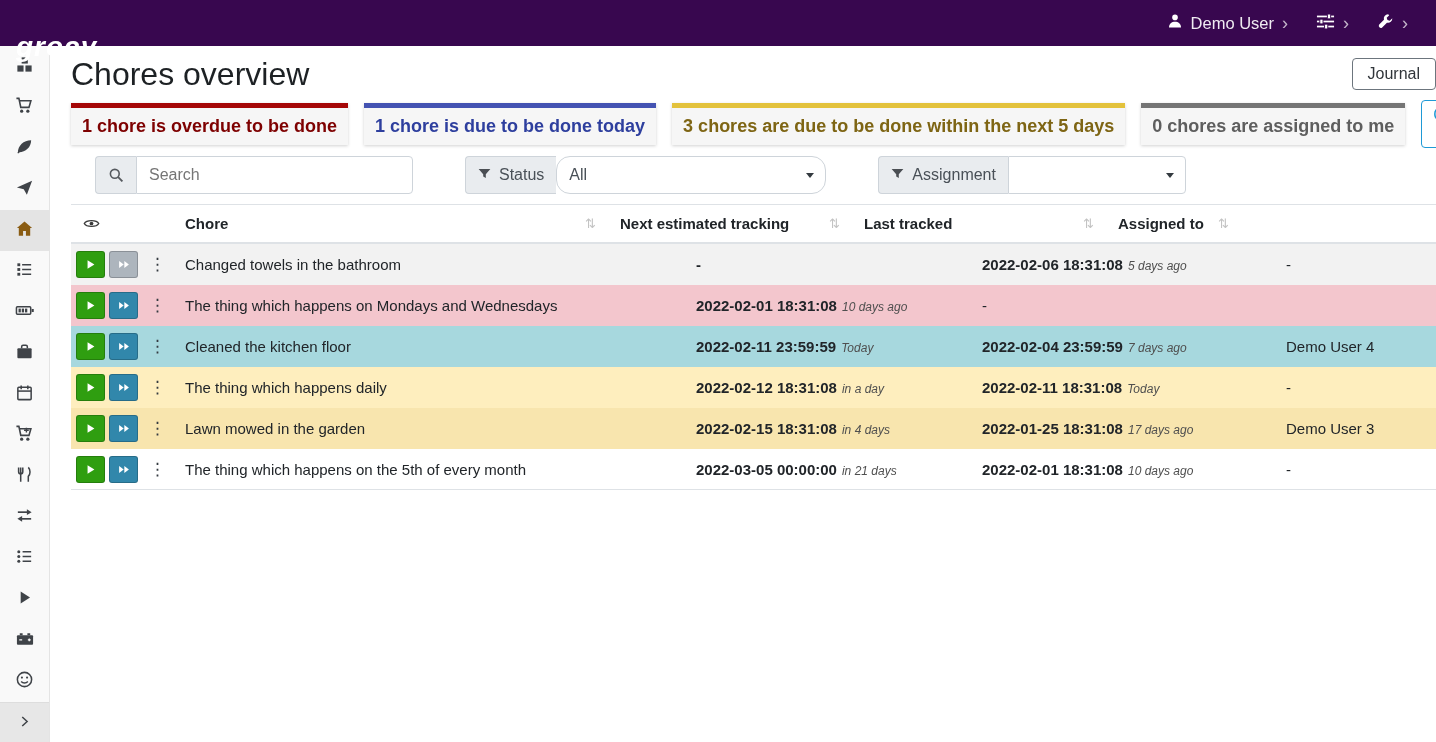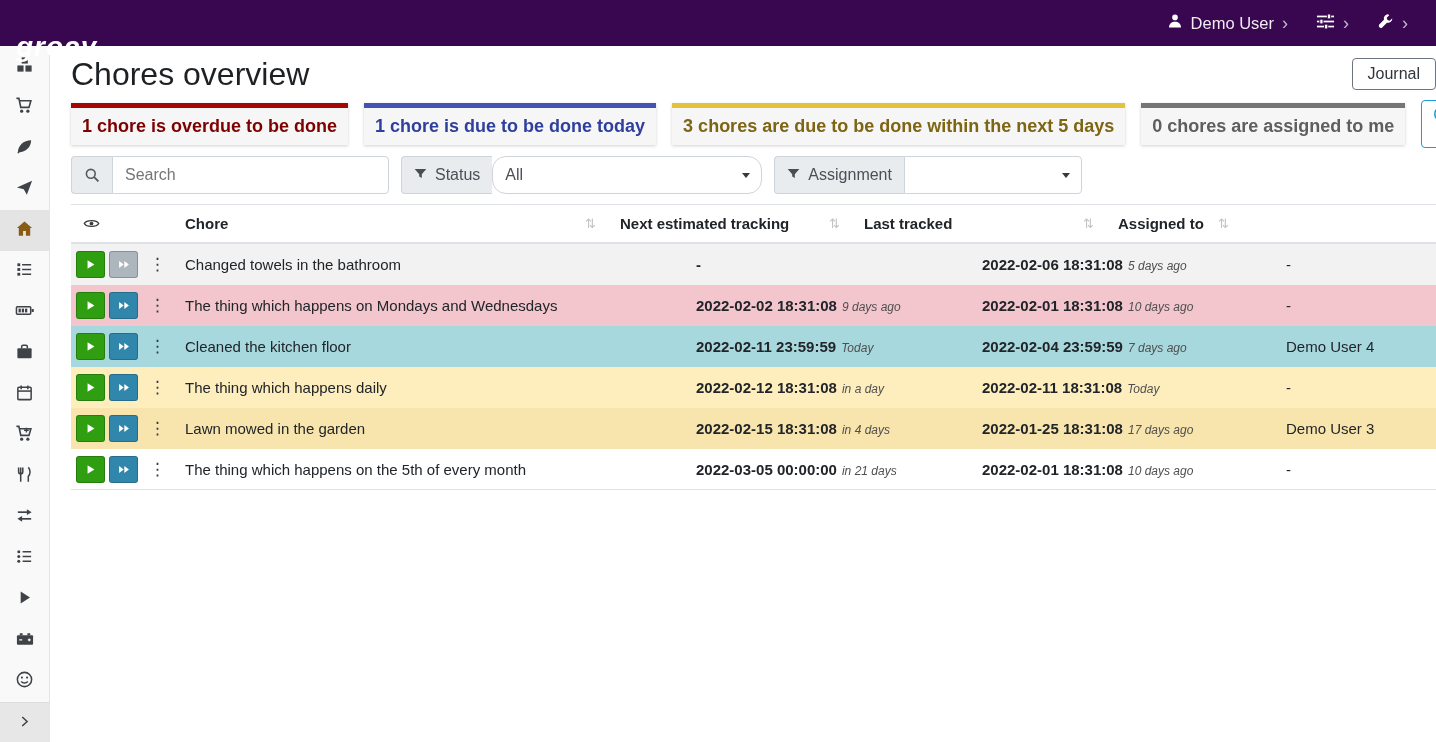--- a/index.html
+++ b/index.html
@@ -54,26 +54,26 @@
   .status-card {
     border-top: 5px solid #888; background: #f6f6f6;
     padding: 8px 11px; font-weight: bold; font-size: 18px;
     box-shadow: 0 1px 3px rgba(0,0,0,.18); cursor: pointer; white-space: nowrap;
   }
   .btn-clear {
     margin-left: auto; border: 1px solid #1f9ad6; color: #1f9ad6; background: #fff;
     border-radius: 4px; padding: 5px 11px; font-size: 16px;
   }
 
-  .filters-row { display: flex; gap: 12px; margin-top: 12px; height: 38px; }
+  .filters-row { display: flex; gap: 28px; margin-top: 12px; height: 38px; }
   .input-group { display: flex; height: 38px; }
   .prepend {
     display: flex; align-items: center; gap: 8px;
     background: #e9ecef; border: 1px solid #ced4da; border-right: 0;
-    border-radius: 4px 0 0 4px; padding: 0 12px; color: #495057; font-size: 16px; white-space: nowrap;
+    border-radius: 4px 0 0 4px; padding: 0 12px; color: #495057; font-size: 16px; white-space: nowrap; margin-left: 24px;
   }
   .search-input {
     width: 277px; border: 1px solid #ced4da; border-radius: 0 4px 4px 0;
     padding: 0 12px; font-size: 16px; color: #495057; outline: none; background: #fff;
   }
   .select {
     position: relative; display: flex; align-items: center;
     border: 1px solid #ced4da; border-radius: 0 4px 4px 0; background: #fff;
     padding: 0 26px 0 12px; font-size: 16px; color: #495057; cursor: pointer;
   }
@@ -375,21 +375,20 @@
         </button>
         <button class="btn-skip" style="background: rgb(49, 135, 171);">
           <svg width="14" height="13" viewBox="0 0 20 20">
               <path d="M2.5 4.5 9.5 10 2.5 15.5Z" fill="#fff"></path>
               <path d="M10.5 4.5 17.5 10 10.5 15.5Z" fill="#fff"></path>
             </svg>
         </button>
         <button class="btn-kebab"><span>⋮</span></button>
       </div>
       <div class="cell">The thing which happens on Mondays and Wednesdays</div>
-      <div class="cell"><span class="dt">2022-02-02 18:31:08</span><span class="rel">9 days ago</span></div>
       <div class="cell"><span class="dt">2022-02-01 18:31:08</span><span class="rel">10 days ago</span></div>
       <div class="cell">-</div>
     </div>
 
     <div class="trow" style="background: rgb(167, 216, 222);">
       <div class="cell actions-cell">
         <button class="btn-track" style="background: rgb(47, 158, 16);">
           <svg width="13" height="13" viewBox="0 0 20 20">
               <path d="M5.5 3.5 16 10 5.5 16.5Z" fill="#fff"></path>
             </svg>

